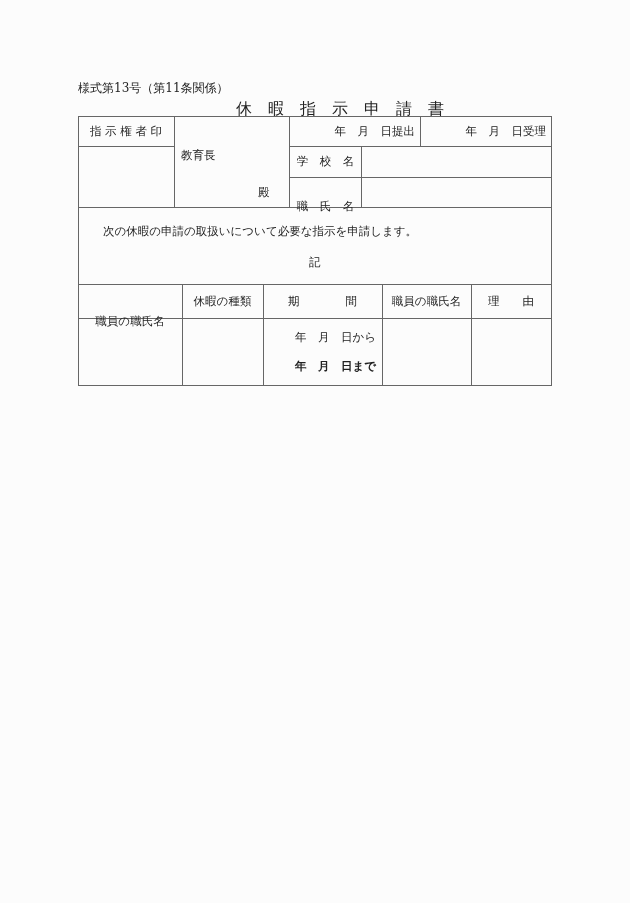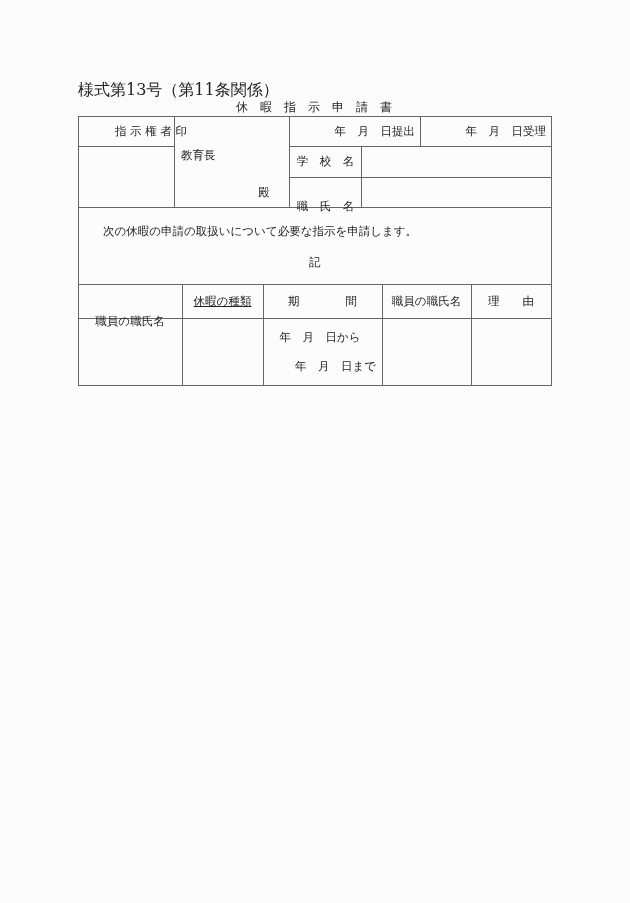--- a/index.html
+++ b/index.html
@@ -6,22 +6,22 @@
   body { width:630px; height:903px; background:#fcfcfc; position:relative; overflow:hidden;
          font-family:"DejaVu Serif","Liberation Serif",serif; color:#222; font-size:11.5px; }
   .abs { position:absolute; white-space:nowrap; }
   .hl { position:absolute; height:1px; background:#666; }
   .vl { position:absolute; width:1px; background:#666; }
   .cell { position:absolute; display:flex; align-items:center; white-space:nowrap; }
 </style>
 </head>
 <body>
 
-<div class="abs" style="left:78px; top:80px; font-size:16px;text-align:center;">様式第13号（第11条関係）</div>
-<div class="abs" style="left:236px; top:99px; font-size:12px;">休　暇　指　示　申　請　書</div>
+<div class="abs" style="left:78px; top:80px; font-size:12px;text-align:center;">様式第13号（第11条関係）</div>
+<div class="abs" style="left:236px; top:99px; font-size:16px;">休　暇　指　示　申　請　書</div>
 
 <div>
 
   <div class="hl" style="left:78px; top:116px; width:474px;"></div>
   <div class="hl" style="left:78px; top:146px; width:96px;"></div>
   <div class="hl" style="left:289px; top:146px; width:263px;"></div>
   <div class="hl" style="left:289px; top:177px; width:263px;"></div>
   <div class="hl" style="left:78px; top:207px; width:474px;"></div>
   <div class="hl" style="left:78px; top:284px; width:474px;"></div>
   <div class="hl" style="left:78px; top:318px; width:474px;"></div>
@@ -34,21 +34,21 @@
   <div class="vl" style="left:289px; top:116px; height:91px;"></div>
   <div class="vl" style="left:420px; top:116px; height:30px;"></div>
   <div class="vl" style="left:361px; top:146px; height:61px;"></div>
 
   <div class="vl" style="left:182px; top:284px; height:101px;"></div>
   <div class="vl" style="left:263px; top:284px; height:101px;"></div>
   <div class="vl" style="left:382px; top:284px; height:101px;"></div>
   <div class="vl" style="left:471px; top:284px; height:101px;"></div>
 </div>
 
-<div class="cell" style="left:78px; top:116px; width:96px; height:30px; justify-content:center;padding-left:25px;">
+<div class="cell" style="left:78px; top:116px; width:96px; height:30px; justify-content:center;">
   <span>指 示 権 者 印</span>
 </div>
 <div class="cell" style="left:79px; top:147px; width:95px; height:60px;"></div>
 
 <div class="cell" style="left:181px; top:116px; height:30px;margin-top:24px;">
   <span>教育長</span>
 </div>
 <div class="cell" style="left:258px; top:177px; height:30px;">
   <span>殿</span>
 </div>
@@ -73,44 +73,44 @@
 <div class="cell" style="left:362px; top:177px; width:189px; height:30px; padding-left:6px;">
   <span></span>
 </div>
 
 <div class="abs" style="left:103px; top:224px;">次の休暇の申請の取扱いについて必要な指示を申請します。</div>
 <div class="abs" style="left:309px; top:255px;">記</div>
 
 <div class="cell" style="left:78px; top:284px; width:104px; height:34px; justify-content:center;margin-top:20px;">
   <span>職員の職氏名</span>
 </div>
-<div class="cell" style="left:182px; top:284px; width:81px; height:34px; justify-content:center;text-decoration:underline;">
+<div class="cell" style="left:182px; top:284px; width:81px; height:34px; justify-content:center;">
   <span>休暇の種類</span>
 </div>
 <div class="cell" style="left:263px; top:284px; width:119px; height:34px; justify-content:center;">
   <span>期　　　　間</span>
 </div>
 <div class="cell" style="left:382px; top:284px; width:89px; height:34px; justify-content:center;">
   <span>職員の職氏名</span>
 </div>
 <div class="cell" style="left:471px; top:284px; width:80px; height:34px; justify-content:center;">
   <span>理　　由</span>
 </div>
 
 <div>
   <div class="cell" style="left:79px; top:319px; width:103px; height:66px;">
     <span></span>
   </div>
   <div class="cell" style="left:183px; top:319px; width:80px; height:66px;">
     <span></span>
   </div>
-  <div class="cell" style="left:264px; top:326px; width:112px; height:22px; justify-content:center;">
+  <div class="cell" style="left:264px; top:326px; width:112px; height:22px; justify-content:flex-end;">
     <span>年　月　日から</span>
   </div>
-  <div class="cell" style="left:264px; top:355px; width:112px; height:22px; justify-content:flex-end;">
+  <div class="cell" style="left:264px; top:355px; width:112px; height:22px; justify-content:flex-end;font-weight:bold;">
     <span>年　月　日まで</span>
   </div>
   <div class="cell" style="left:383px; top:319px; width:88px; height:66px;">
     <span></span>
   </div>
   <div class="cell" style="left:472px; top:319px; width:79px; height:66px;">
     <span></span>
   </div>
 </div>
 

